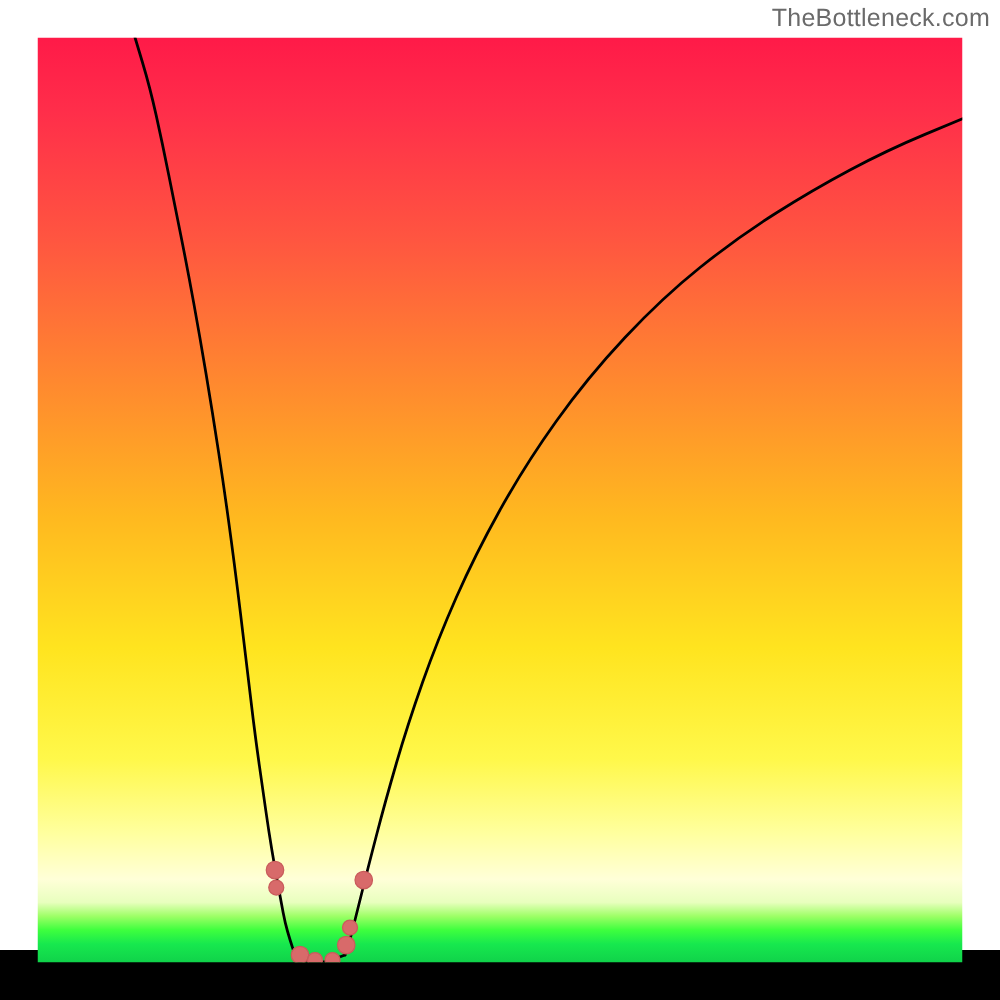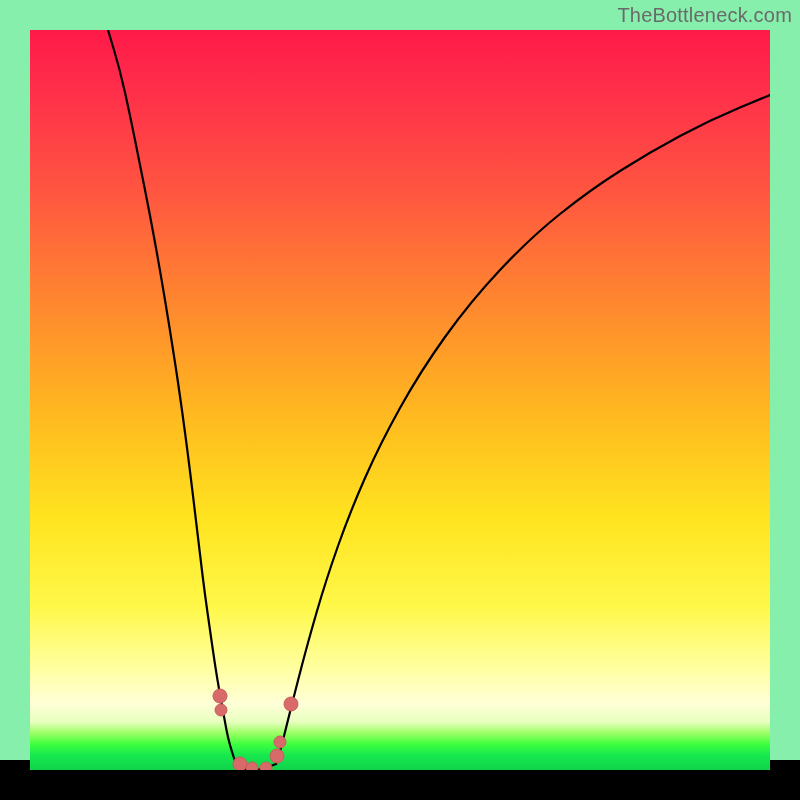--- a/index.html
+++ b/index.html
@@ -8,21 +8,21 @@
     width: 800px;
     height: 800px;
     overflow: hidden;
     background: #000;
     font-family: Arial, Helvetica, sans-serif;
   }
   .outer {
     position: relative;
     width: 800px;
     height: 760px;
-    background: #86efac;
+    background: #ffffff;
   }
   .plot-area {
     position: absolute;
     left: 30px;
     top: 30px;
     width: 740px;
     height: 740px;
     overflow: hidden;
   }
   

